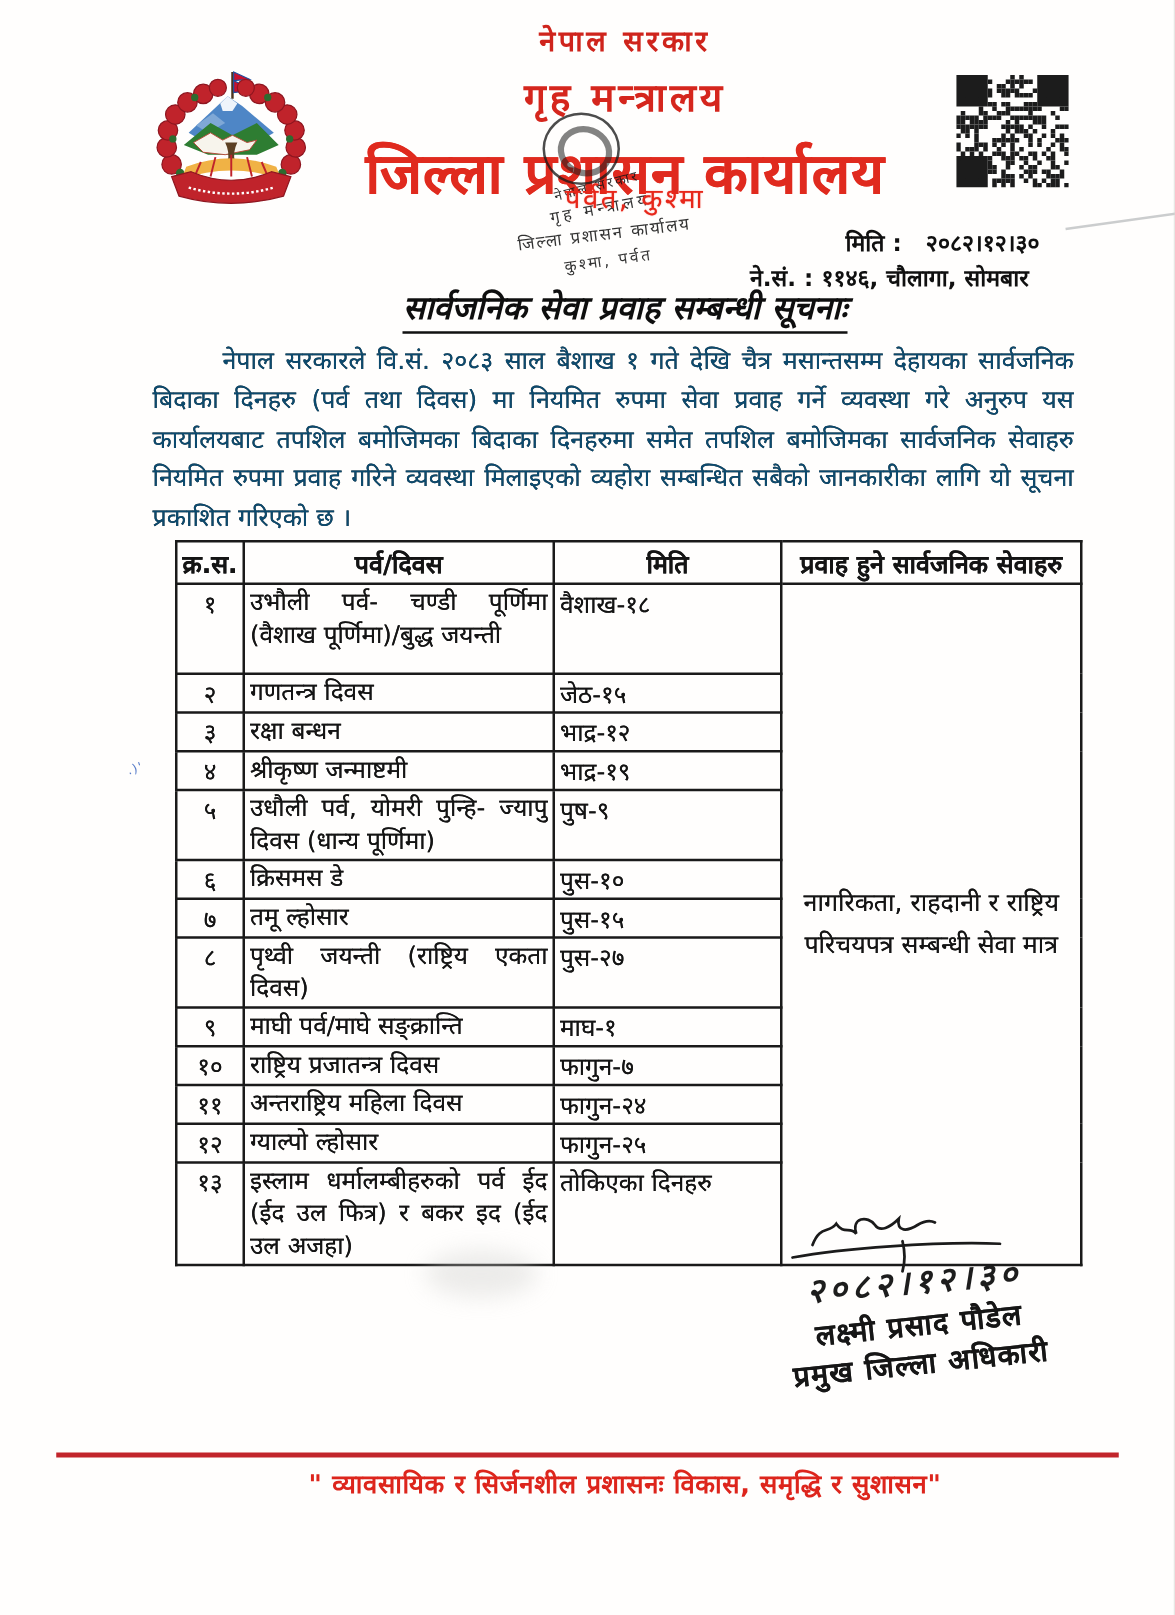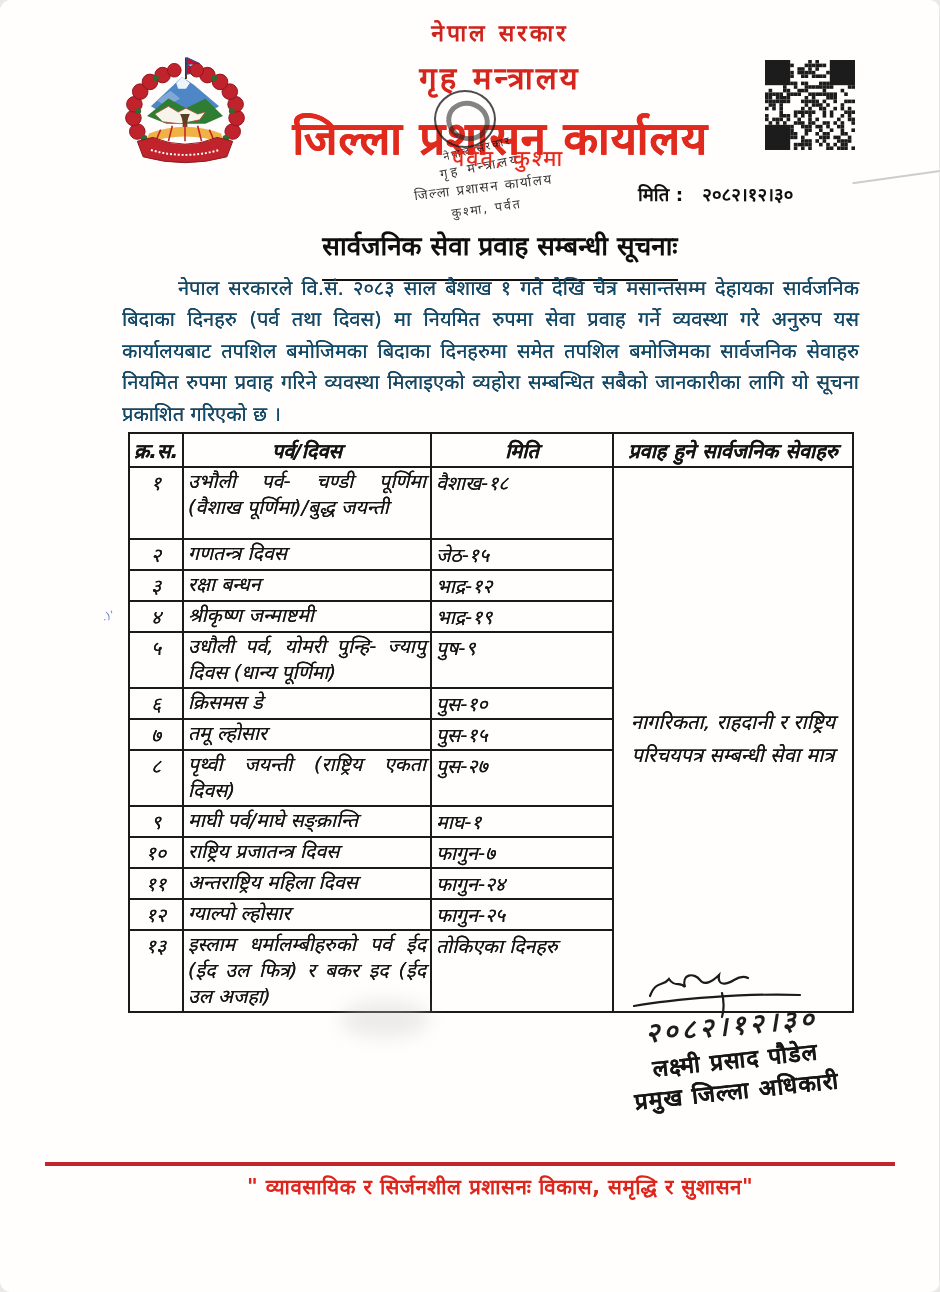--- a/index.html
+++ b/index.html
@@ -1,17 +1,17 @@
 <!DOCTYPE html>
 <html><head>
 <meta charset="utf-8">
 <style>
   html,body{margin:0;padding:0;background:#e9e9e9;}
   .page{position:relative;width:940px;height:1292px;background:#fffefd;margin:0 auto;
-        font-family:"DejaVu Sans","Liberation Sans",sans-serif;color:#161616;overflow:hidden;border-radius:11px;}
+        font-family:"DejaVu Sans","Liberation Sans",sans-serif;color:#161616;overflow:hidden;}
   
   .emblem{position:absolute;left:112px;top:55px;width:146px;height:120px;}
   .head-block{position:absolute;left:170px;top:16px;width:660px;text-align:center;}
   .gov-line{font-size:23px;font-weight:bold;color:#cf241c;letter-spacing:3px;margin:0 0 8px 0;}
   .ministry-line{font-size:31px;font-weight:bold;color:#d5261d;letter-spacing:3px;margin:0 0 8px 0;}
   .office-line{font-size:45px;font-weight:bold;color:#e02a1e;letter-spacing:1px;margin:0;
                text-shadow:0.5px 0 0 #e02a1e;}
   .qr{position:absolute;left:765px;top:60px;width:90px;height:90px;}
   .qr svg rect{fill:#1c1c1c;}
   
@@ -23,30 +23,30 @@
   .stamp-lines{position:absolute;left:0;top:52px;width:220px;text-align:center;color:rgba(22,22,22,.88);
                transform:rotate(-9deg);}
   .st1{font-size:11px;letter-spacing:2px;transform:rotate(-5deg);}
   .st2{font-size:13px;letter-spacing:3px;margin-top:2px;transform:rotate(-2deg);}
   .st3{font-size:13.5px;letter-spacing:1.5px;margin-top:3px;transform:rotate(2deg);}
   .st4{font-size:12.5px;letter-spacing:2px;margin-top:4px;transform:rotate(1deg);}
   .loc-red{position:absolute;left:398px;top:142px;width:220px;text-align:center;font-size:22px;font-weight:normal;
            color:#e7271a;letter-spacing:2px;text-shadow:0 0 1px rgba(231,39,26,.6);}
   
   .date-block{position:absolute;left:600px;top:181px;width:270px;font-size:18.5px;font-weight:bold;color:#101010;}
-  .date-line1{margin-left:38px;}
+  .date-line1{margin-left:38px;text-align:center;}
   .date-line2{margin-top:3px;}
   
   .notice-title{position:absolute;left:30px;top:227px;width:940px;text-align:center;font-size:26px;font-weight:bold;
                 color:#0e0e0e;}
-  .notice-title span{border-bottom:2.5px solid #111;padding-bottom:18px;}
+  .notice-title span{border-bottom:2.5px solid #111;padding-bottom:3px;font-style:italic;}
   .body-par{position:absolute;left:122px;top:273px;width:737px;font-size:20px;line-height:1.57;
             text-align:justify;text-indent:56px;color:#0c4a6e;text-shadow:0 0 .4px #333;}
   
-  table.holiday{position:absolute;left:128px;top:432px;width:724px;border-collapse:collapse;table-layout:fixed;font-style:italic;}
+  table.holiday{position:absolute;left:140px;top:432px;width:724px;border-collapse:collapse;table-layout:fixed;}
   table.holiday td,table.holiday th{border:2px solid #1a1a1a;font-size:19.5px;color:#141414;
             text-shadow:0 0 .3px #333;padding:1px 4px;}
   table.holiday th{font-size:20px;font-weight:bold;height:28px;padding:2px 2px;}
   td.c-sn{text-align:center;vertical-align:top;padding-top:3px;}
   td.c-ev{text-align:justify;vertical-align:top;padding:3px 8px 2px 10px;line-height:1.33;}
   td.c-dt{text-align:left;vertical-align:top;padding-top:3px;}
   td.c-sv{vertical-align:middle;text-align:center;}
   .sv-text{font-size:20px;line-height:1.65;padding:0 12px;}
   tbody tr:nth-child(1){height:72px;} tbody tr:nth-child(2){height:27px;}
   tbody tr:nth-child(3){height:27px;} tbody tr:nth-child(4){height:27px;}
@@ -390,20 +390,21 @@
       <div class="st4">कुश्मा, पर्वत</div>
     </div>
   </div>
   <div class="loc-red">पर्वत, कुश्मा</div>
 
   <div class="date-block">
     <div class="date-line1">
       <span>मिति :</span>&nbsp;&nbsp;
       <span>२०८२।१२।३०</span>
     </div>
+    <div class="date-line2">ने.सं. : ११४६, चौलागा, सोमबार</div>
   </div>
 
   <div class="notice-title">
     <span>सार्वजनिक सेवा प्रवाह सम्बन्धी सूचनाः</span>
   </div>
 
   <div class="body-par">नेपाल सरकारले वि.सं. २०८३ साल बैशाख १ गते देखि चैत्र मसान्तसम्म देहायका सार्वजनिक बिदाका दिनहरु (पर्व तथा दिवस) मा नियमित रुपमा सेवा प्रवाह गर्ने व्यवस्था गरे अनुरुप यस कार्यालयबाट तपशिल बमोजिमका बिदाका दिनहरुमा समेत तपशिल बमोजिमका सार्वजनिक सेवाहरु नियमित रुपमा प्रवाह गरिने व्यवस्था मिलाइएको व्यहोरा सम्बन्धित सबैको जानकारीका लागि यो सूचना प्रकाशित गरिएको छ ।</div>
 
   <table class="holiday">
     <colgroup>

